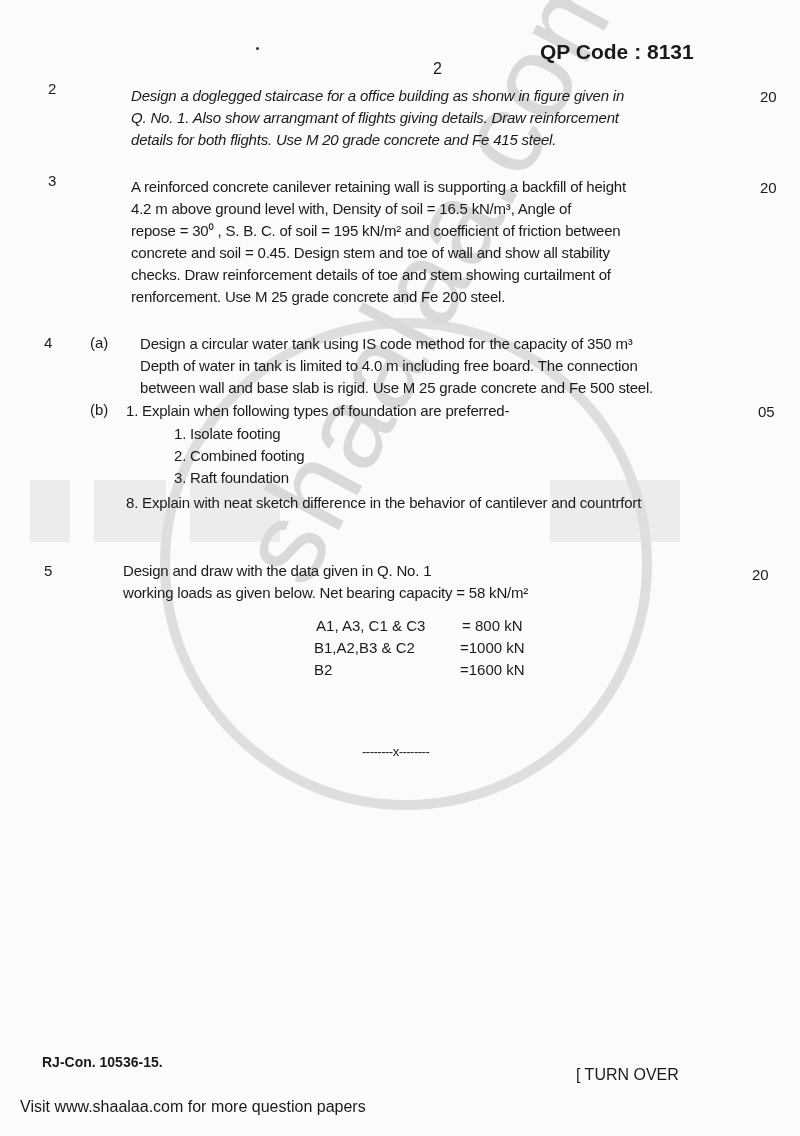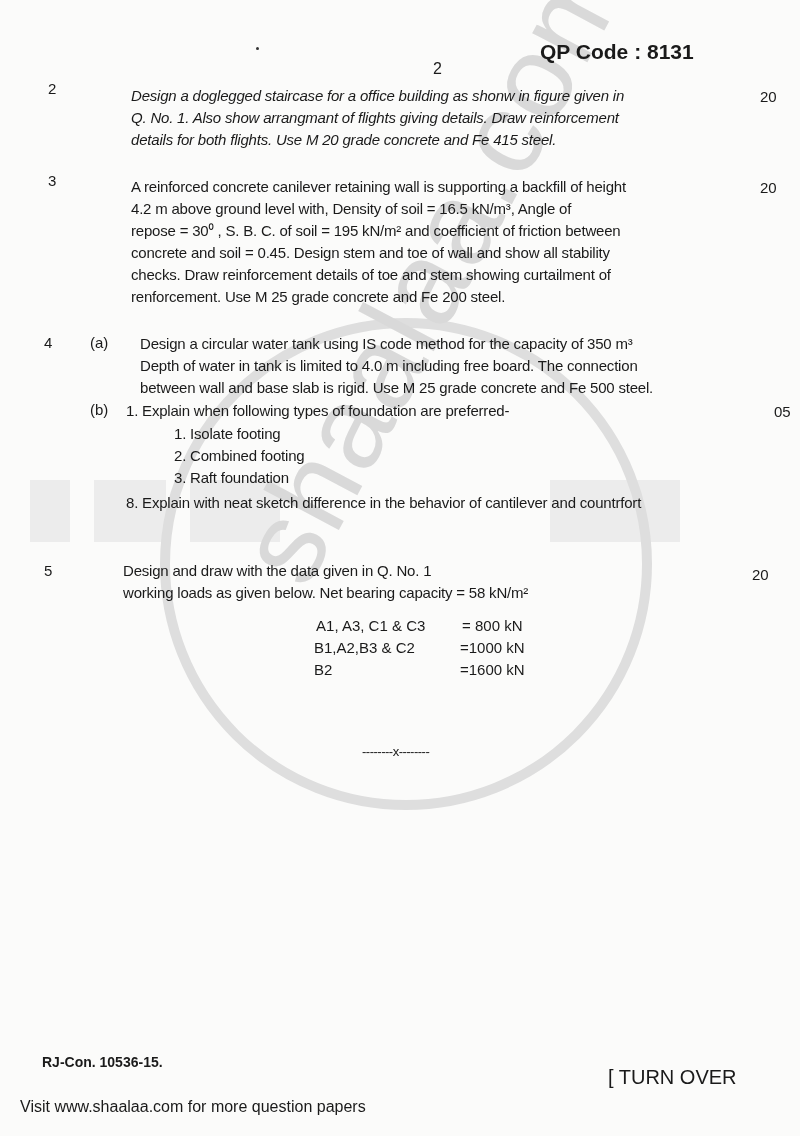--- a/index.html
+++ b/index.html
@@ -25,21 +25,21 @@
     .page-num { position: absolute; left: 433px; top: 60px; font-size: 16px; }
     .dot { position: absolute; left: 256px; top: 47px; width: 3px; height: 3px; background: #333; border-radius: 50%; }
     .qno { position: absolute; font-size: 15px; }
     .marks { position: absolute; font-size: 15px; }
     .text { position: absolute; font-size: 15px; line-height: 22px; letter-spacing: -0.2px; white-space: nowrap; }
     .load-table { position: absolute; left: 314px; top: 615px; font-size: 15px; line-height: 22px; }
     .load-row { display: flex; justify-content: center; }
     .load-row .cols { width: 146px; }
     .separator { position: absolute; left: 362px; top: 744px; font-size: 13px; letter-spacing: -0.5px; }
     .footer-code { position: absolute; left: 42px; top: 1054px; font-size: 14px; font-weight: bold; }
-    .turn-over { position: absolute; left: 608px; top: 1066px; font-size: 20px; }
+    .turn-over { position: absolute; left: 576px; top: 1066px; font-size: 16px; }
     .visit { position: absolute; left: 20px; top: 1098px; font-size: 16px; }
   </style>
 </head>
 <body>
 
 <div class="page">
 
   <div class="watermark-band">
     <div class="blk" style="left:0;top:8px;width:40px;height:62px;"></div>
     <div class="blk" style="left:64px;top:8px;width:72px;height:62px;"></div>
@@ -74,21 +74,21 @@
 
   <div class="qno" style="left:44px;top:334px;">4</div>
   <div class="qno" style="left:90px;top:334px;">(a)</div>
   <div class="marks" style="left:758px;top:331px;margin-left:48px;">15</div>
   <div class="text" style="left:140px;top:333px;">
     <div>Design a circular water tank using IS code method for the capacity of 350 m³</div>
     <div>Depth of water in tank is limited to 4.0 m including free board. The connection</div>
     <div>between wall and base slab is rigid. Use M 25 grade concrete and Fe 500 steel.</div>
   </div>
   <div class="qno" style="left:90px;top:401px;">(b)</div>
-  <div class="marks" style="left:774px;top:403px;">05</div>
+  <div class="marks" style="left:758px;top:403px;">05</div>
   <div class="text" style="left:126px;top:400px;">
     <div>1. Explain when following types of foundation are preferred-</div>
   </div>
   <div class="text" style="left:174px;top:423px;">
     <div>1. Isolate footing</div>
     <div>2. Combined footing</div>
     <div>3. Raft foundation</div>
   </div>
   <div class="text" style="left:126px;top:492px;">
     <div>8. Explain with neat sketch difference in the behavior of cantilever and countrfort</div>

